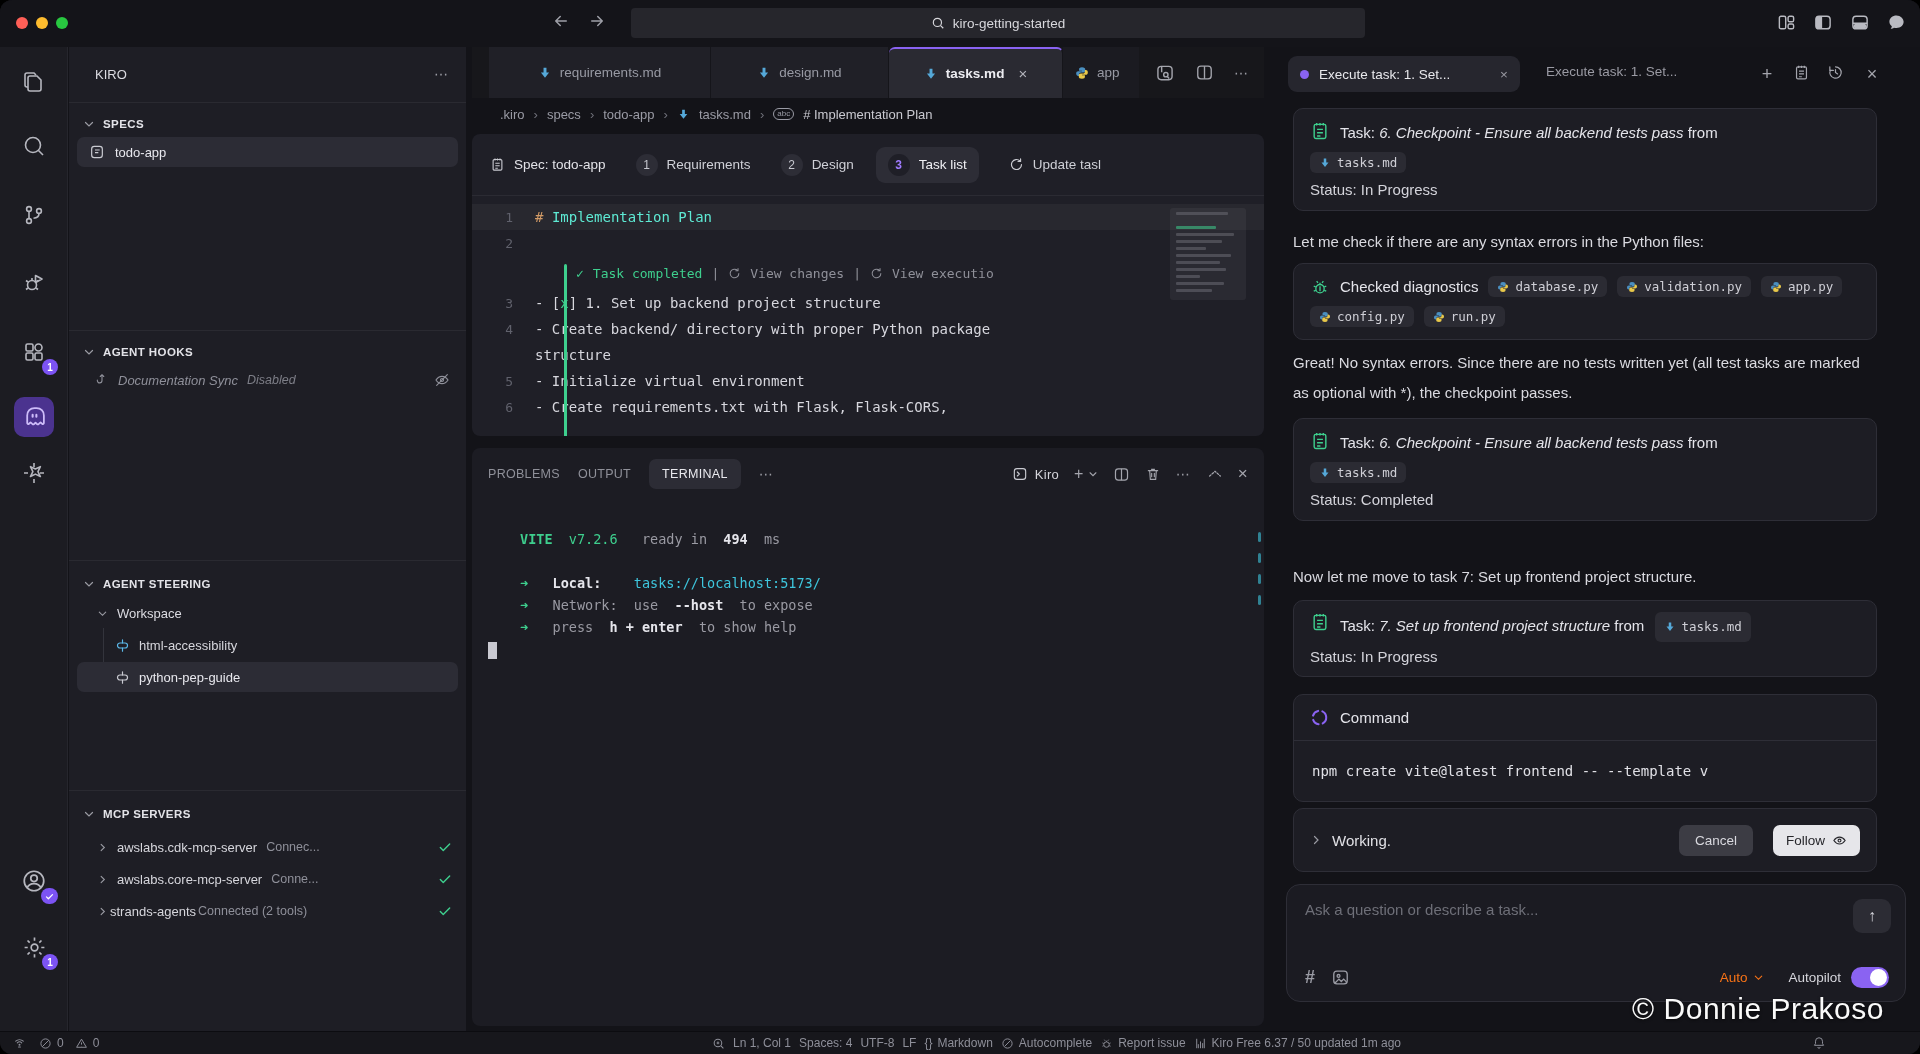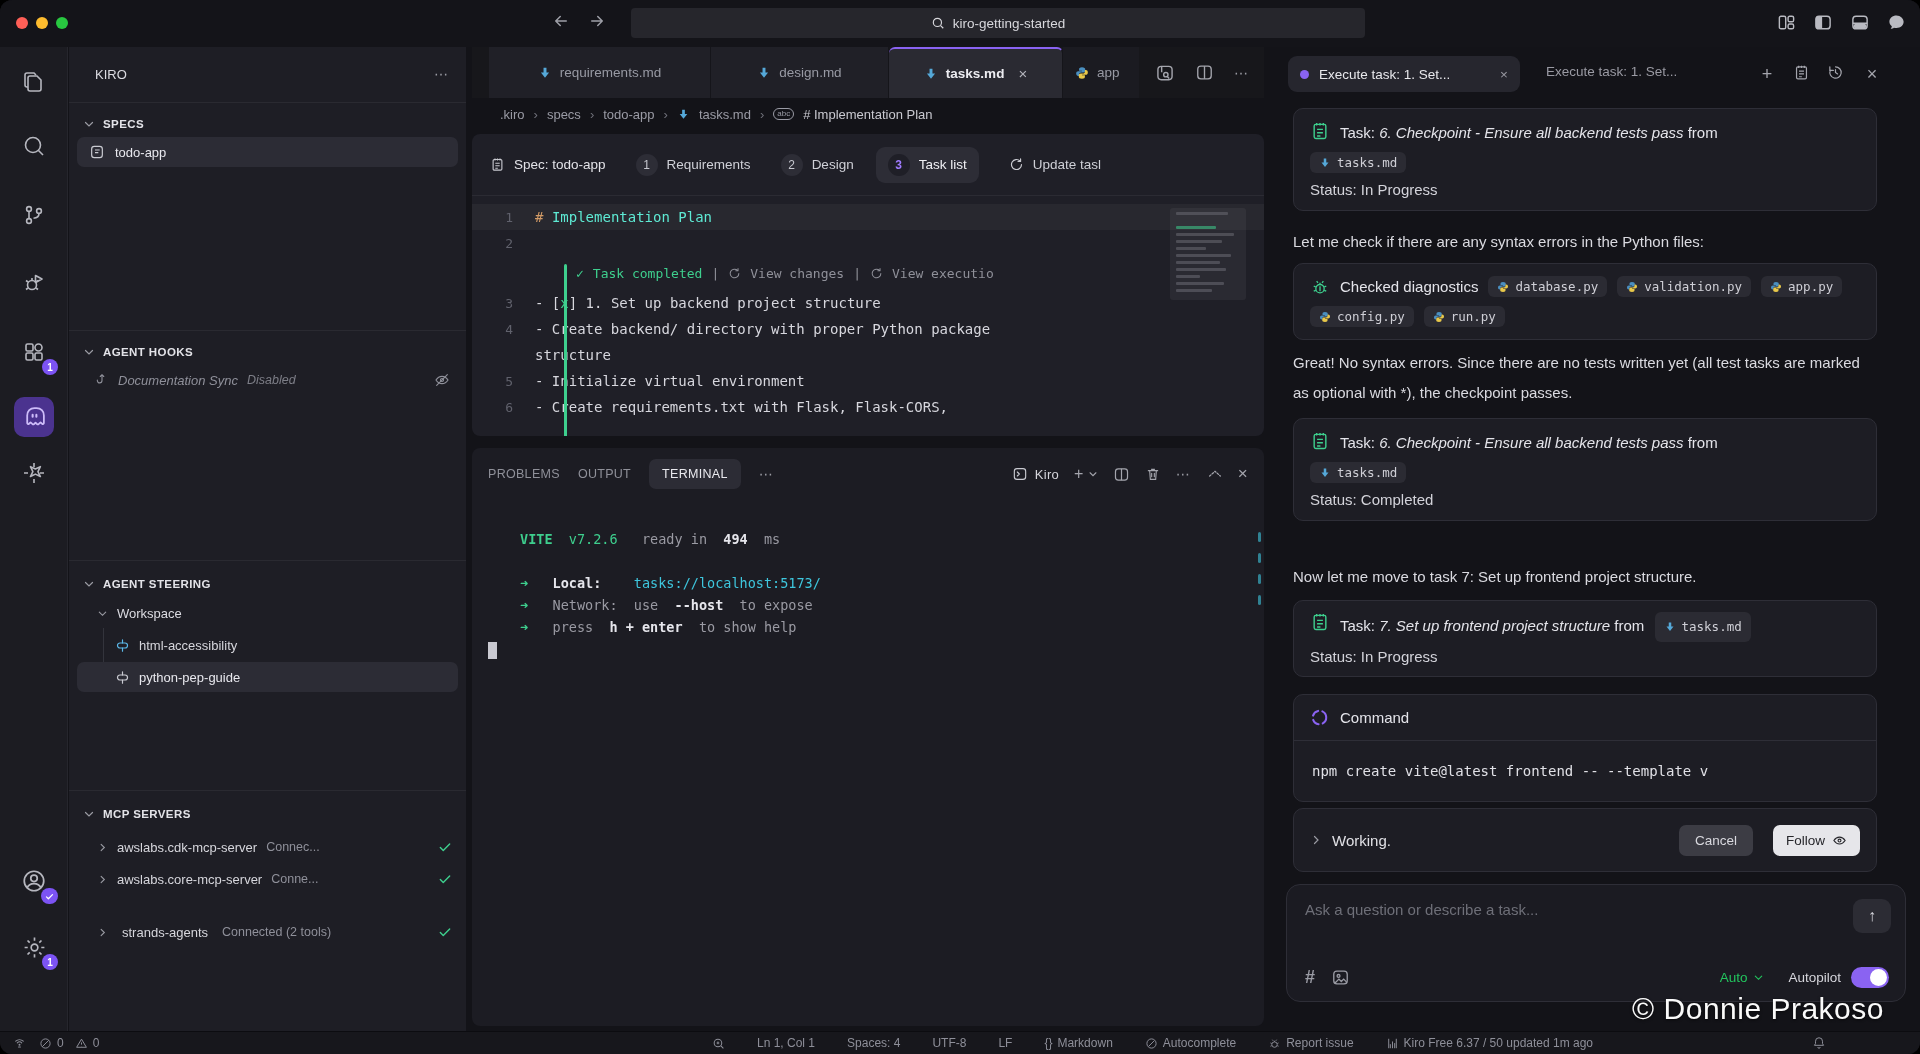--- a/index.html
+++ b/index.html
@@ -104,21 +104,21 @@
 .chat-input{position:absolute;left:18px;top:16px;width:500px;background:transparent;border:none;outline:none;font-size:15px;color:#e6e6eb;font-family:"Liberation Sans",sans-serif}
 .chat-input::placeholder{color:#6e6f78}
 .send{position:absolute;right:14px;top:14px;width:38px;height:34px;background:#2c2c34;border-radius:9px;display:flex;align-items:center;justify-content:center;color:#d6d6dc;font-size:16px}
 .input-foot{position:absolute;left:18px;right:16px;bottom:13px;display:flex;align-items:center;color:#9a9ba4}
 .toggle{width:38px;height:21px;border-radius:11px;background:#8a63f2;position:relative;margin-left:10px}
 .knob{position:absolute;right:2px;top:2px;width:17px;height:17px;border-radius:50%;background:#fff}
 
 
 .statusbar{position:absolute;left:0;right:0;bottom:0;height:23px;background:#17171c;border-top:1px solid #0c0c10;font-size:12px;color:#8e8f99;display:flex;align-items:center}
 .sb-left{position:absolute;left:12px;display:flex;align-items:center;gap:12px}
-.sb-mid{position:absolute;left:712px;display:flex;align-items:center;gap:32px;white-space:nowrap}
+.sb-mid{position:absolute;left:712px;display:flex;align-items:center;gap:8px;white-space:nowrap}
 .sb-it{display:flex;align-items:center;gap:5px}
 .watermark{position:absolute;right:36px;top:992px;font-size:30px;color:#fafafa;letter-spacing:.5px;z-index:50;text-shadow:0 1px 3px rgba(0,0,0,.6)}
 </style>
 </head>
 <body>
 
 <div id="app">
 
   <div class="titlebar">
     <div class="lights">
@@ -370,21 +370,21 @@
         </span>
       <span>awslabs.core-mcp-server</span>
       <span class="muted" style="font-size:12.5px;white-space:nowrap;overflow:hidden">Conne...</span>
       <span class="grow"></span>
       <span style="color:#3ecf8e">
           <svg width="14" height="14" viewBox="0 0 24 24" fill="none" stroke="currentColor" stroke-width="2.4" stroke-linecap="round" stroke-linejoin="round">
             <path d="M4 13l5 5L20 7"></path>
           </svg>
         </span>
     </div>
-    <div class="sb-row" style="top:870px;padding:0 14px 0 28px;gap:14px">
+    <div class="sb-row" style="top:849px;padding:0 14px 0 28px;gap:2px">
       <span class="chev">
           <svg width="11" height="11" viewBox="0 0 24 24" fill="none" stroke="currentColor" stroke-width="2.4" stroke-linecap="round">
             <path d="M9 5l7 7-7 7"></path>
           </svg>
         </span>
       <span>strands-agents</span>
       <span class="muted" style="font-size:12.5px;white-space:nowrap;overflow:hidden">Connected (2 tools)</span>
       <span class="grow"></span>
       <span style="color:#3ecf8e">
           <svg width="14" height="14" viewBox="0 0 24 24" fill="none" stroke="currentColor" stroke-width="2.4" stroke-linecap="round" stroke-linejoin="round">
@@ -827,21 +827,21 @@
     <div class="input-foot">
       <span style="font-size:18px;font-weight:bold">#</span>
       <span style="margin-left:16px">
           <svg width="19" height="19" viewBox="0 0 24 24" fill="none" stroke="currentColor" stroke-width="1.7">
             <rect x="3.5" y="4" width="17" height="16" rx="4"></rect>
             <circle cx="9.5" cy="10" r="1.8"></circle>
             <path d="M5 19l5-5 3 3 3-3 3.5 3.5"></path>
           </svg>
         </span>
       <span class="grow"></span>
-      <span style="font-size:13.5px;color:#22c55e;display:flex;align-items:center;gap:6px">
+      <span style="font-size:13.5px;color:#f97316;display:flex;align-items:center;gap:6px">
         <span>Auto</span>
         <svg width="11" height="11" viewBox="0 0 24 24" fill="none" stroke="currentColor" stroke-width="2.4" stroke-linecap="round">
             <path d="M5 9l7 7 7-7"></path>
           </svg>
       </span>
       <span style="margin-left:24px;font-size:13.5px;color:#d6d6dc">Autopilot</span>
       <span class="toggle">
           <span class="knob"></span>
         </span>
     </div>

